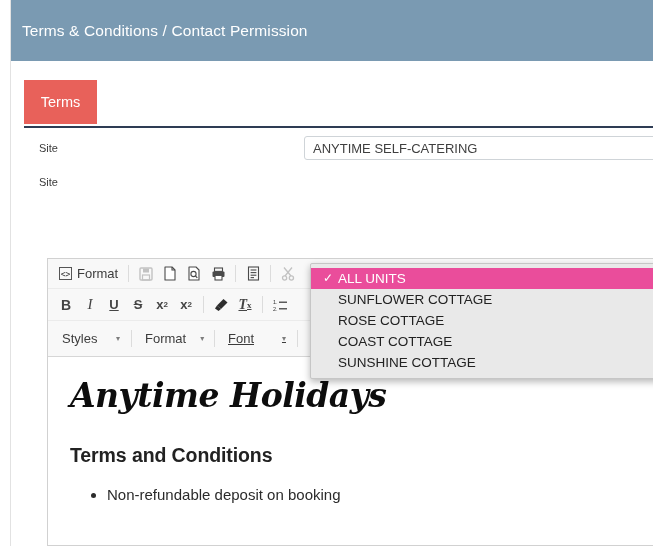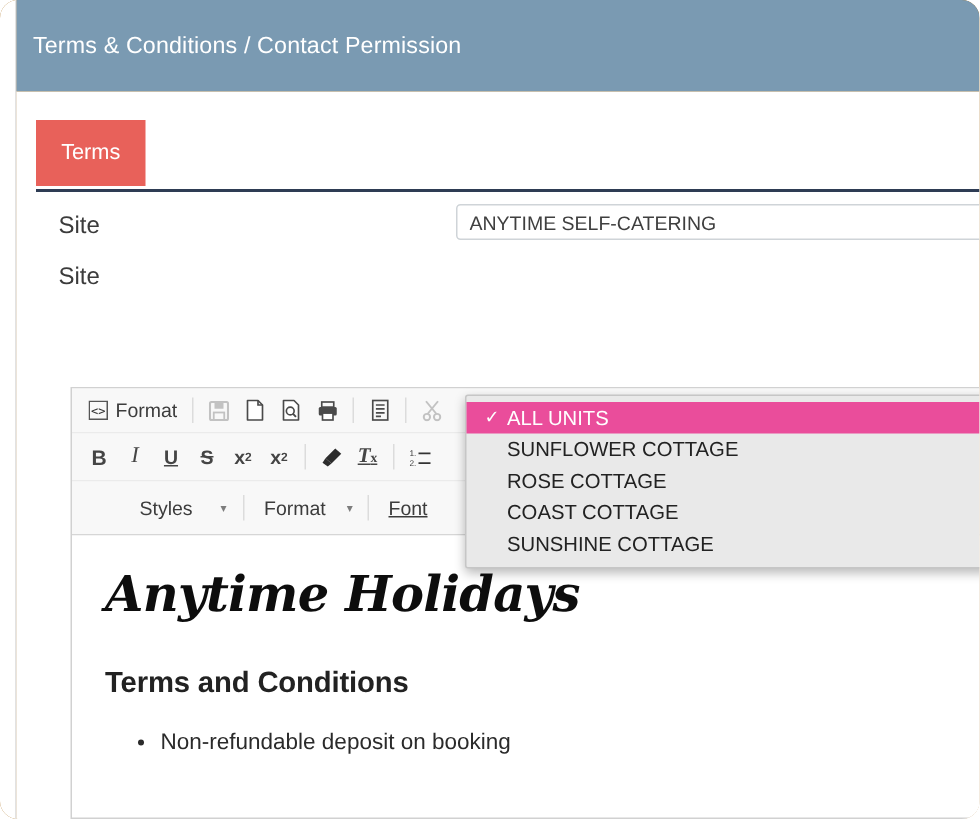--- a/index.html
+++ b/index.html
@@ -9,23 +9,22 @@
     height: 546px;
     overflow: hidden;
     background: #ffffff;
     font-family: "Liberation Sans", sans-serif;
   }
 
   #root {
     position: relative;
     width: 653px;
     height: 546px;
-    background: #a16207;
+    background: #22c55e;
     overflow: hidden;
-    border-radius: 12px;
   }
 
   
   .left-gutter {
     position: absolute;
     left: 0; top: 0;
     width: 11px; height: 546px;
     background: #ffffff;
     border-right: 1px solid #e2e2e2;
   }
@@ -96,21 +95,21 @@
     width: 642px;
   }
   .form-row {
     position: relative;
     height: 34px;
   }
   .form-label {
     position: absolute;
     left: 28px;
     top: 6px;
-    font-size: 16px;
+    font-size: 11px;
     color: #3b3b3b;
   }
   .form-input {
     position: absolute;
     left: 293px;
     top: 0px;
     width: 370px;
     height: 24px;
     border: 1px solid #cfd4d8;
     border-radius: 3px;
@@ -215,21 +214,21 @@
     color: #3c3c3c;
     padding: 0 6px 0 8px;
     cursor: pointer;
     white-space: nowrap;
   }
   .tb-fmt .caret {
     font-size: 8px;
     color: #7d7d7d;
     margin-left: 14px;
   }
-  .w-styles { width: 72px; margin-left: 31px; }
+  .w-styles { width: 72px; }
   .w-format { width: 72px; }
   .w-font   { width: 72px; text-decoration: underline; }
   .w-size   { width: 72px; }
 
   .colorbtn {
     display: flex; align-items: center; gap: 3px;
     padding: 0 3px; cursor: pointer;
   }
   .colorbtn .glyph {
     font-size: 13.5px; font-weight: bold; color: #2a2a2a;

